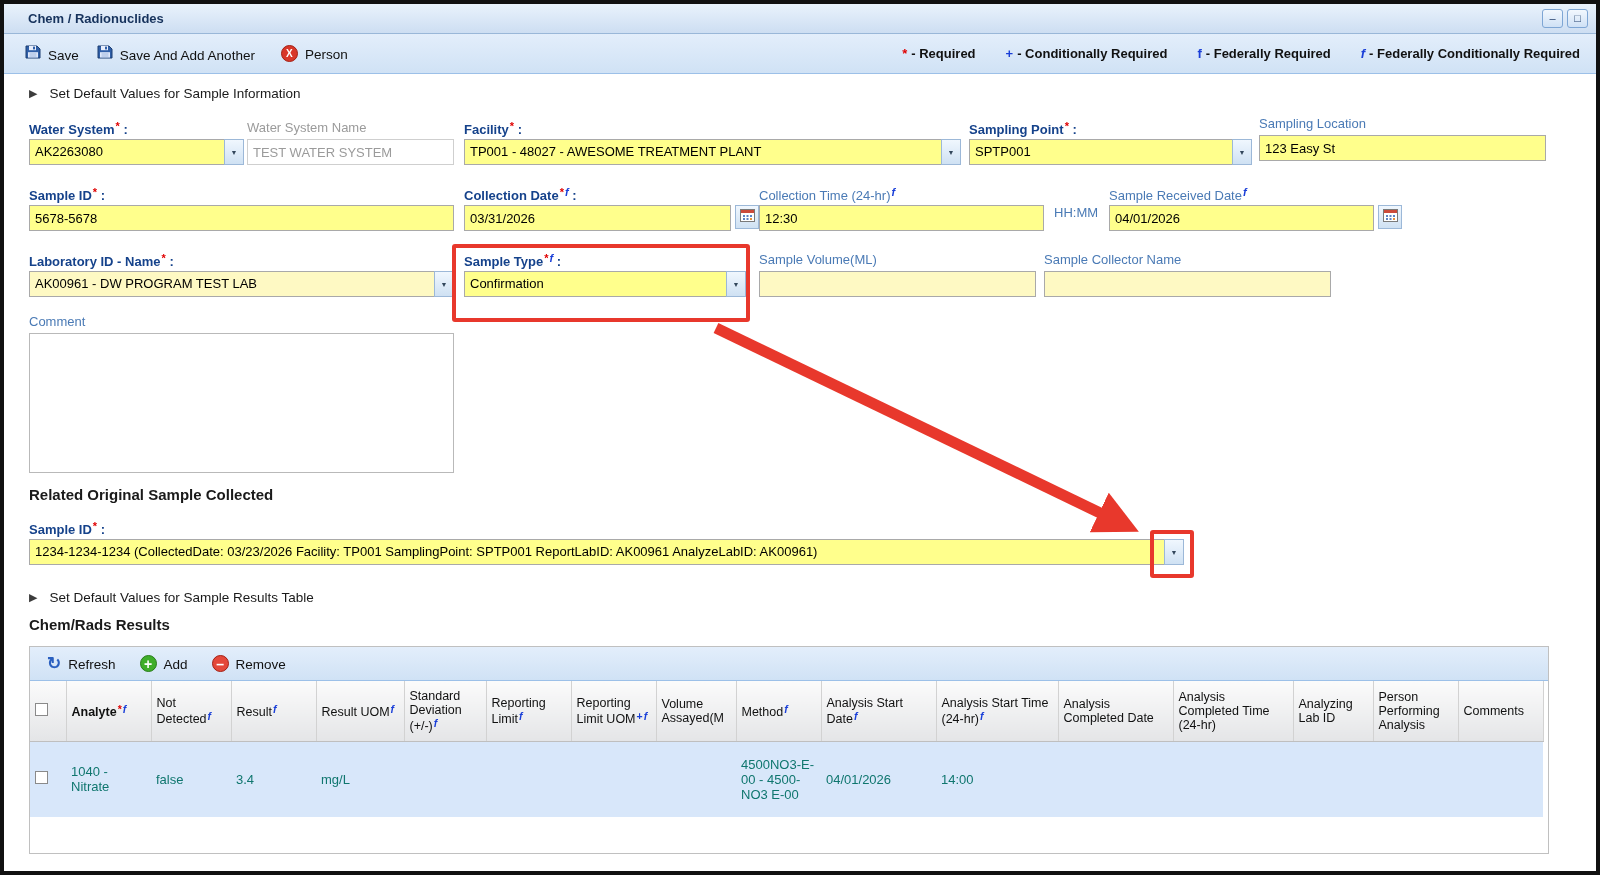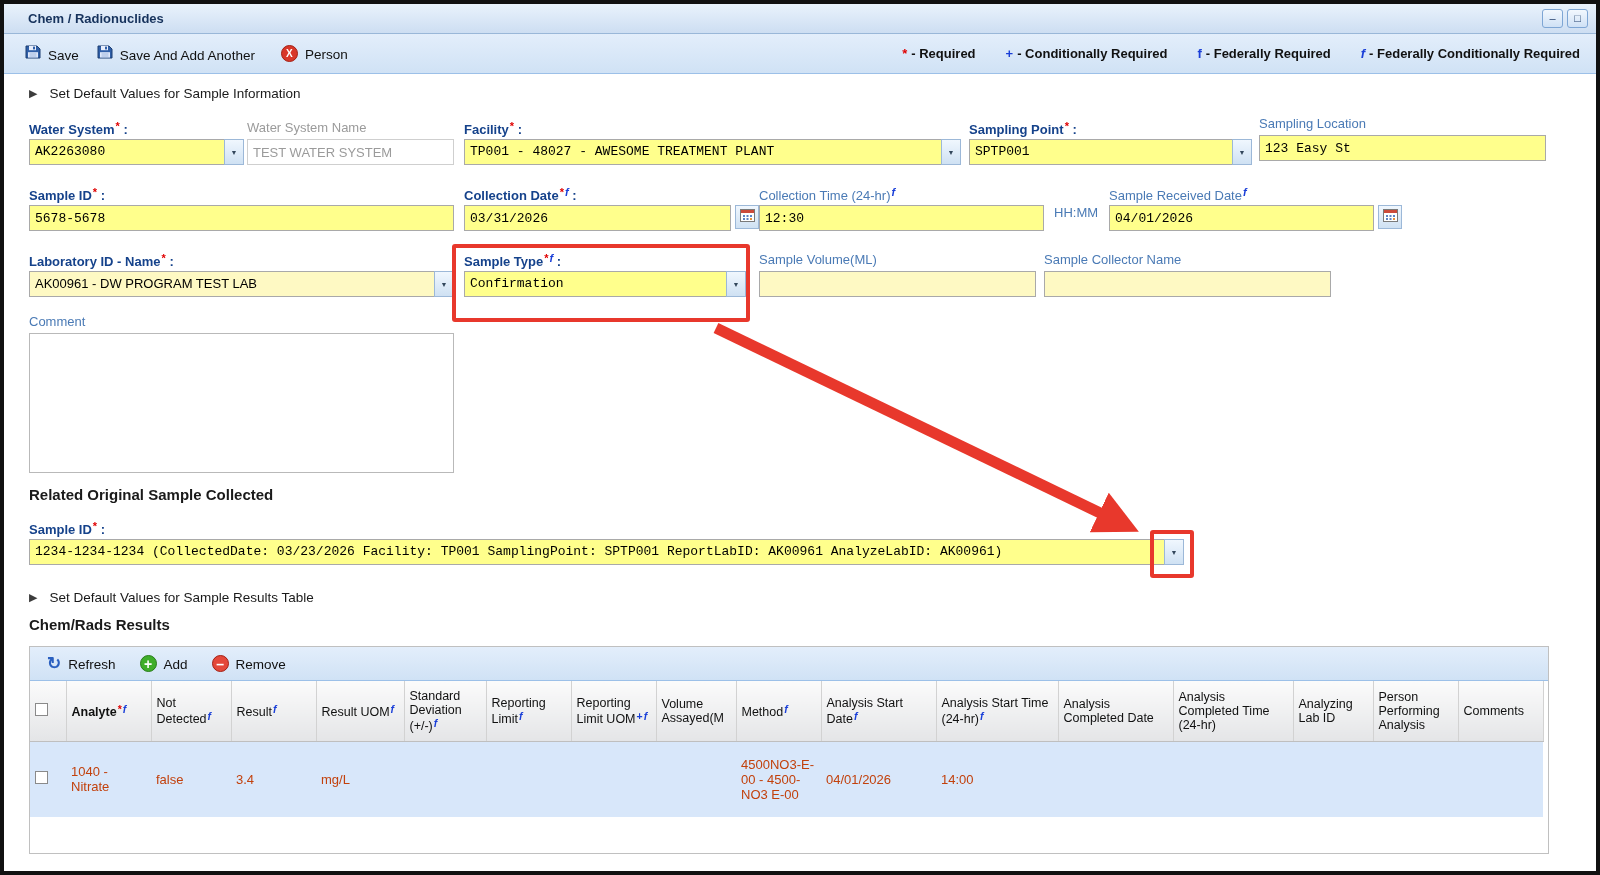--- a/index.html
+++ b/index.html
@@ -42,21 +42,21 @@
   .flabel { font-size:13px; height:19px; white-space:nowrap; }
   .flabel.primary { color:#15428b; font-weight:bold; }
   .flabel.secondary { color:#4a7ab5; }
   .flabel.dislab { color:#9b9b9b; }
   .lmk { font-size:11px; font-weight:bold; vertical-align:4px; margin-left:1px; }
   .lmk-req { color:#e00000; }
   .lmk-fed { color:#1a3fd8; font-style:italic; }
 
   .field { height:26px; border:1px solid #a9a9a9; font-size:13px; padding:0 5px;
            font-family:inherit; color:#000; }
-  .yellow { background:#ffff8c;font-family:Liberation Mono, monospace; }
+  .yellow { background:#ffff8c; }
   .whitebg { background:#fef9c3; }
   .disfield { background:#fff; color:#9b9b9b; border-color:#cfcfcf; }
   .fieldrow { display:flex; }
 
   .combo { display:flex; height:26px; }
   .ctext { flex:1; border:1px solid #a9a9a9; border-right:none; padding:4px 5px 0 5px;
            font-size:13px; overflow:hidden; white-space:nowrap; }
   .trigger { width:20px; border:1px solid #9cb8d8; background:linear-gradient(#f0f7fe,#cfe1f3);
              display:flex; align-items:center; justify-content:center; font-size:7px;
              color:#33475c; cursor:pointer; flex:none; }
@@ -77,21 +77,21 @@
   .gridwrap { position:absolute; left:25px; top:572px; width:1520px; height:208px;
               border:1px solid #c0c0c0; background:#fff; overflow:hidden; }
   .gtoolbar { height:34px; display:flex; align-items:center; gap:6px; padding:0 8px;
               background:linear-gradient(#e3eefb,#d0e2f5); border-bottom:1px solid #9cc0e8; }
   table.grid { width:1513px; table-layout:fixed; border-collapse:collapse; }
   .grid th { background:linear-gradient(#fbfbfb,#e4e5e7); border-right:1px solid #d2d2d2;
              border-bottom:1px solid #bfbfbf; font-weight:normal; font-size:12.5px;
              text-align:left; padding:3px 5px; vertical-align:middle; height:60px; color:#111;
              overflow:hidden; }
   .grid td { font-size:13px; padding:4px 5px; vertical-align:middle; height:76px;
-             background:#d8e7fa; color:#c2410c; overflow:hidden; word-wrap:break-word; }
+             background:#d8e7fa; color:#0f766e; overflow:hidden; word-wrap:break-word; }
   .mk { font-size:10.5px; font-weight:bold; vertical-align:3px; margin-left:1px; }
   .mk-req { color:#e00000; }
   .mk-plus { color:#1a3fd8; }
   .mk-fed { color:#1a3fd8; font-style:italic; }
   .cb { display:inline-block; width:13px; height:13px; border:1px solid #8a8a8a;
         background:#fff; cursor:pointer; }
 
   
   .redbox { position:absolute; border:4px solid #e8382c; border-radius:3px; pointer-events:none; }
   .arrow-svg { position:absolute; pointer-events:none; }

